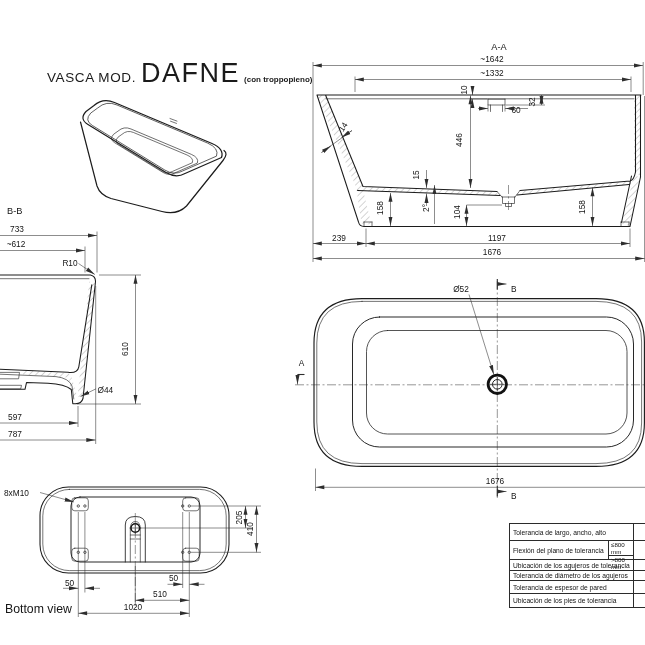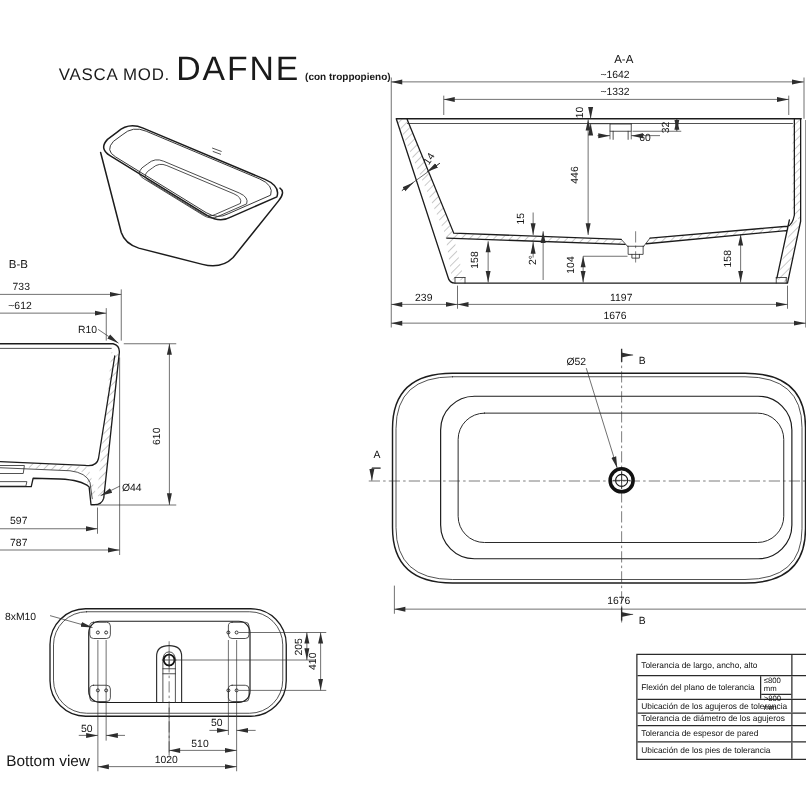--- a/index.html
+++ b/index.html
@@ -8,21 +8,21 @@
   #cad{position:absolute;left:0;top:0;}
   svg text{font-family:"Liberation Sans",sans-serif;}
   .dt{font-size:8.3px;fill:#141414;}
   .vl{font-size:9.2px;fill:#141414;}
   .pl{stroke:#1c1c1c;stroke-width:1.05;fill:none;stroke-linecap:round;stroke-linejoin:round;}
   .pl2{stroke:#2a2a2a;stroke-width:.65;fill:none;stroke-linecap:round;}
   .dl{stroke:#2e2e2e;stroke-width:.55;fill:none;}
   .cl{stroke:#2e2e2e;stroke-width:.5;fill:none;stroke-dasharray:9 2.5 2 2.5;}
   .ht{fill:url(#h);stroke:none;}
   
-  #title{position:absolute;left:47px;top:40px;white-space:nowrap;color:#1a1a1a;}
+  #title{position:absolute;left:47px;top:58px;white-space:nowrap;color:#1a1a1a;}
   #title .brand{font-size:13.5px;letter-spacing:.6px;}
   #title .model{font-size:27px;letter-spacing:1.5px;margin-left:5px;}
   #title .note{font-size:8px;font-weight:bold;margin-left:4px;}
   
   #ttable{position:absolute;left:509px;top:523px;width:151px;border:1px solid #2b2b2b;
           font-size:6.7px;color:#111;background:#fff;box-sizing:border-box;}
   #ttable .tr{display:flex;border-bottom:1px solid #2b2b2b;box-sizing:border-box;}
   #ttable .tr:last-child{border-bottom:none;}
   #ttable .lbl{flex:0 0 123px;display:flex;align-items:center;padding-left:3px;box-sizing:border-box;}
   #ttable .lbl2{flex:0 0 98px;display:flex;align-items:center;padding-left:3px;box-sizing:border-box;}

